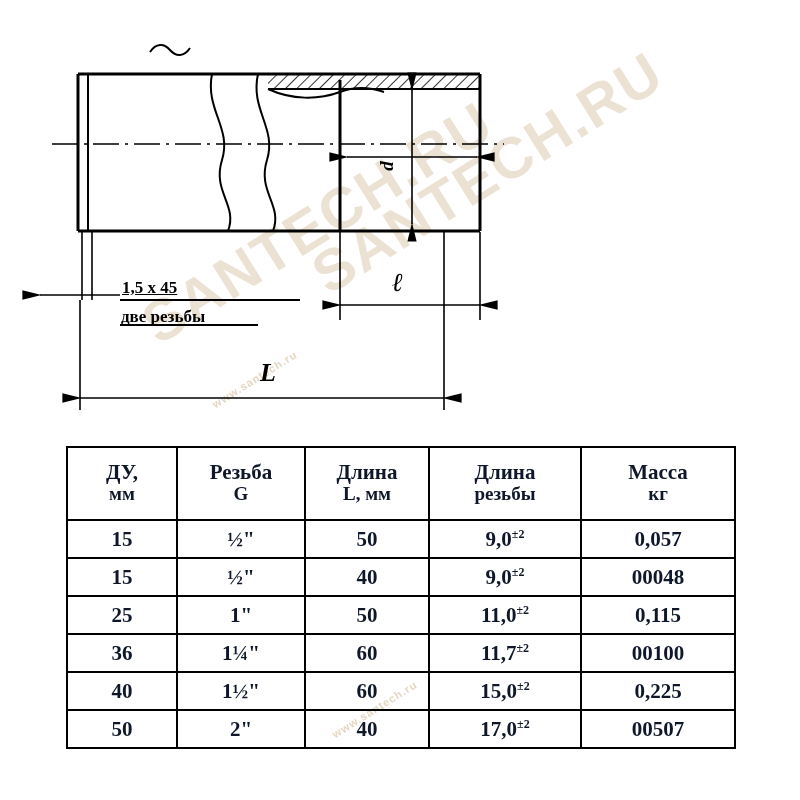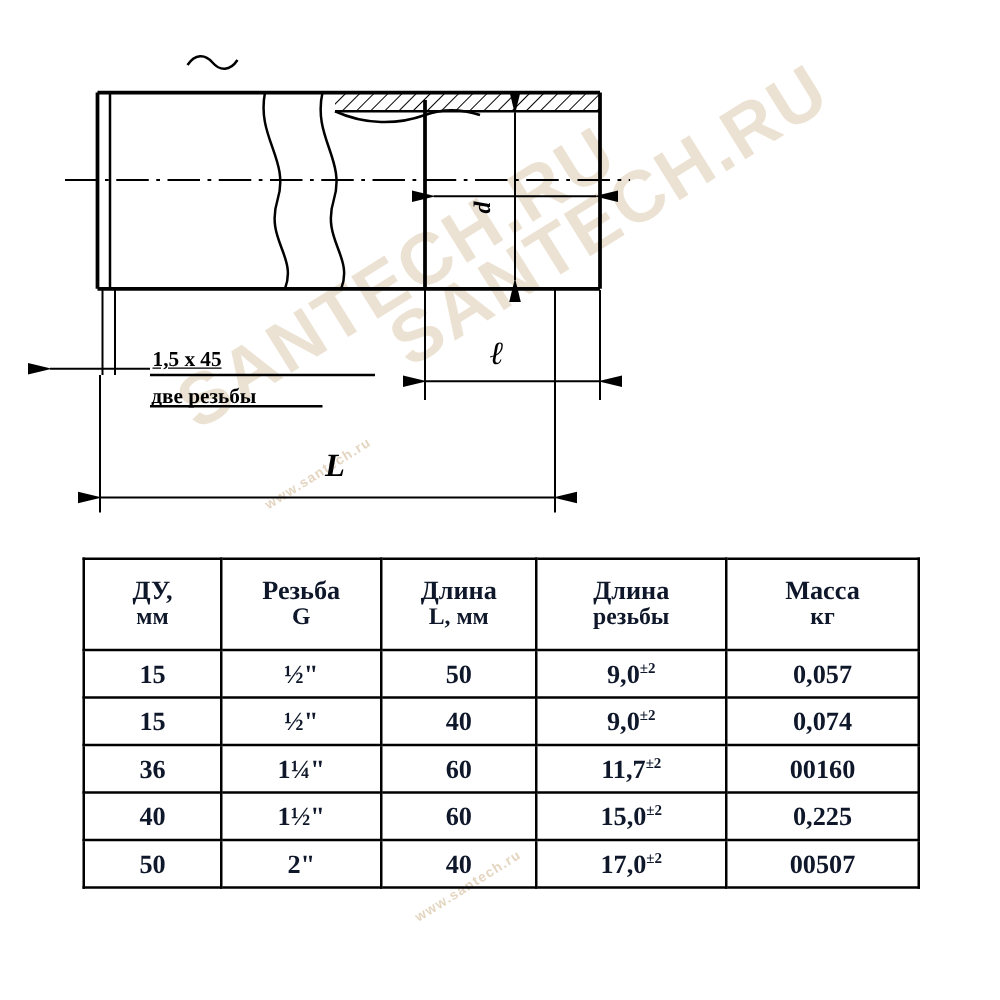--- a/index.html
+++ b/index.html
@@ -257,28 +257,35 @@
           <td>½"</td>
           <td>50</td>
           <td><span>9,0</span><sup class="pm">±2</sup></td>
           <td>0,057</td>
         </tr>
         <tr>
           <td>15</td>
           <td>½"</td>
           <td>40</td>
           <td><span>9,0</span><sup class="pm">±2</sup></td>
-          <td>0,074</td>
+          <td>00048</td>
+        </tr>
+        <tr>
+          <td>25</td>
+          <td>1"</td>
+          <td>50</td>
+          <td><span>11,0</span><sup class="pm">±2</sup></td>
+          <td>0,115</td>
         </tr>
         <tr>
           <td>36</td>
           <td>1¼"</td>
           <td>60</td>
           <td><span>11,7</span><sup class="pm">±2</sup></td>
-          <td>00160</td>
+          <td>00100</td>
         </tr>
         <tr>
           <td>40</td>
           <td>1½"</td>
           <td>60</td>
           <td><span>15,0</span><sup class="pm">±2</sup></td>
           <td>0,225</td>
         </tr>
         <tr>
           <td>50</td>

